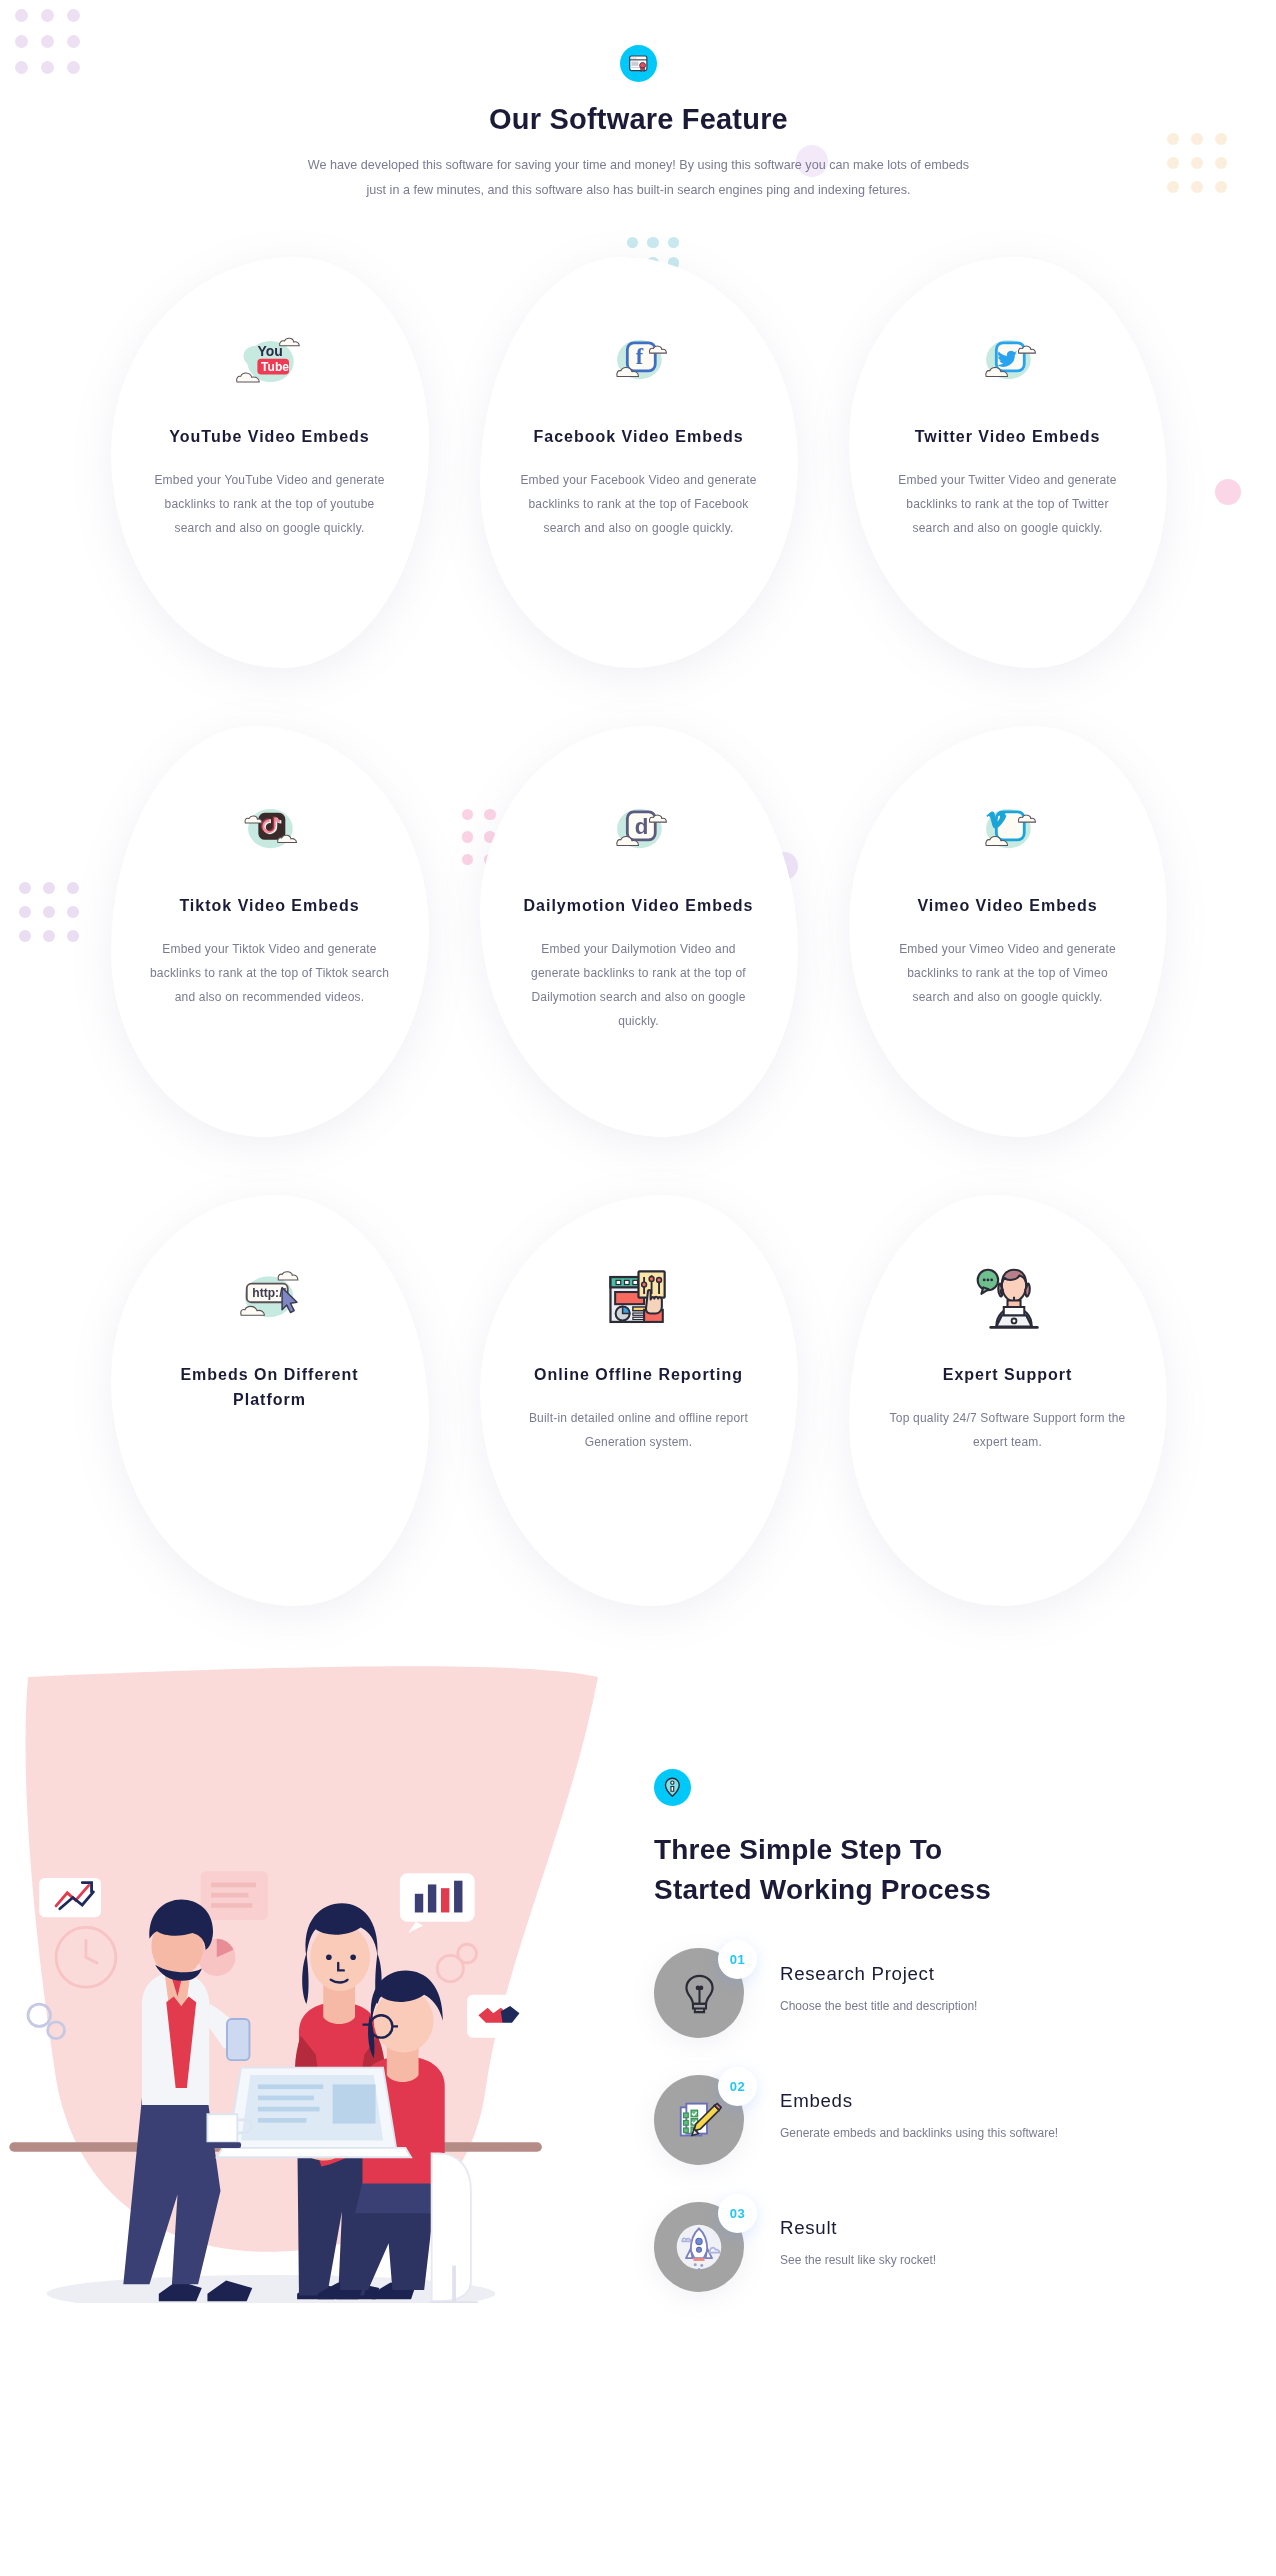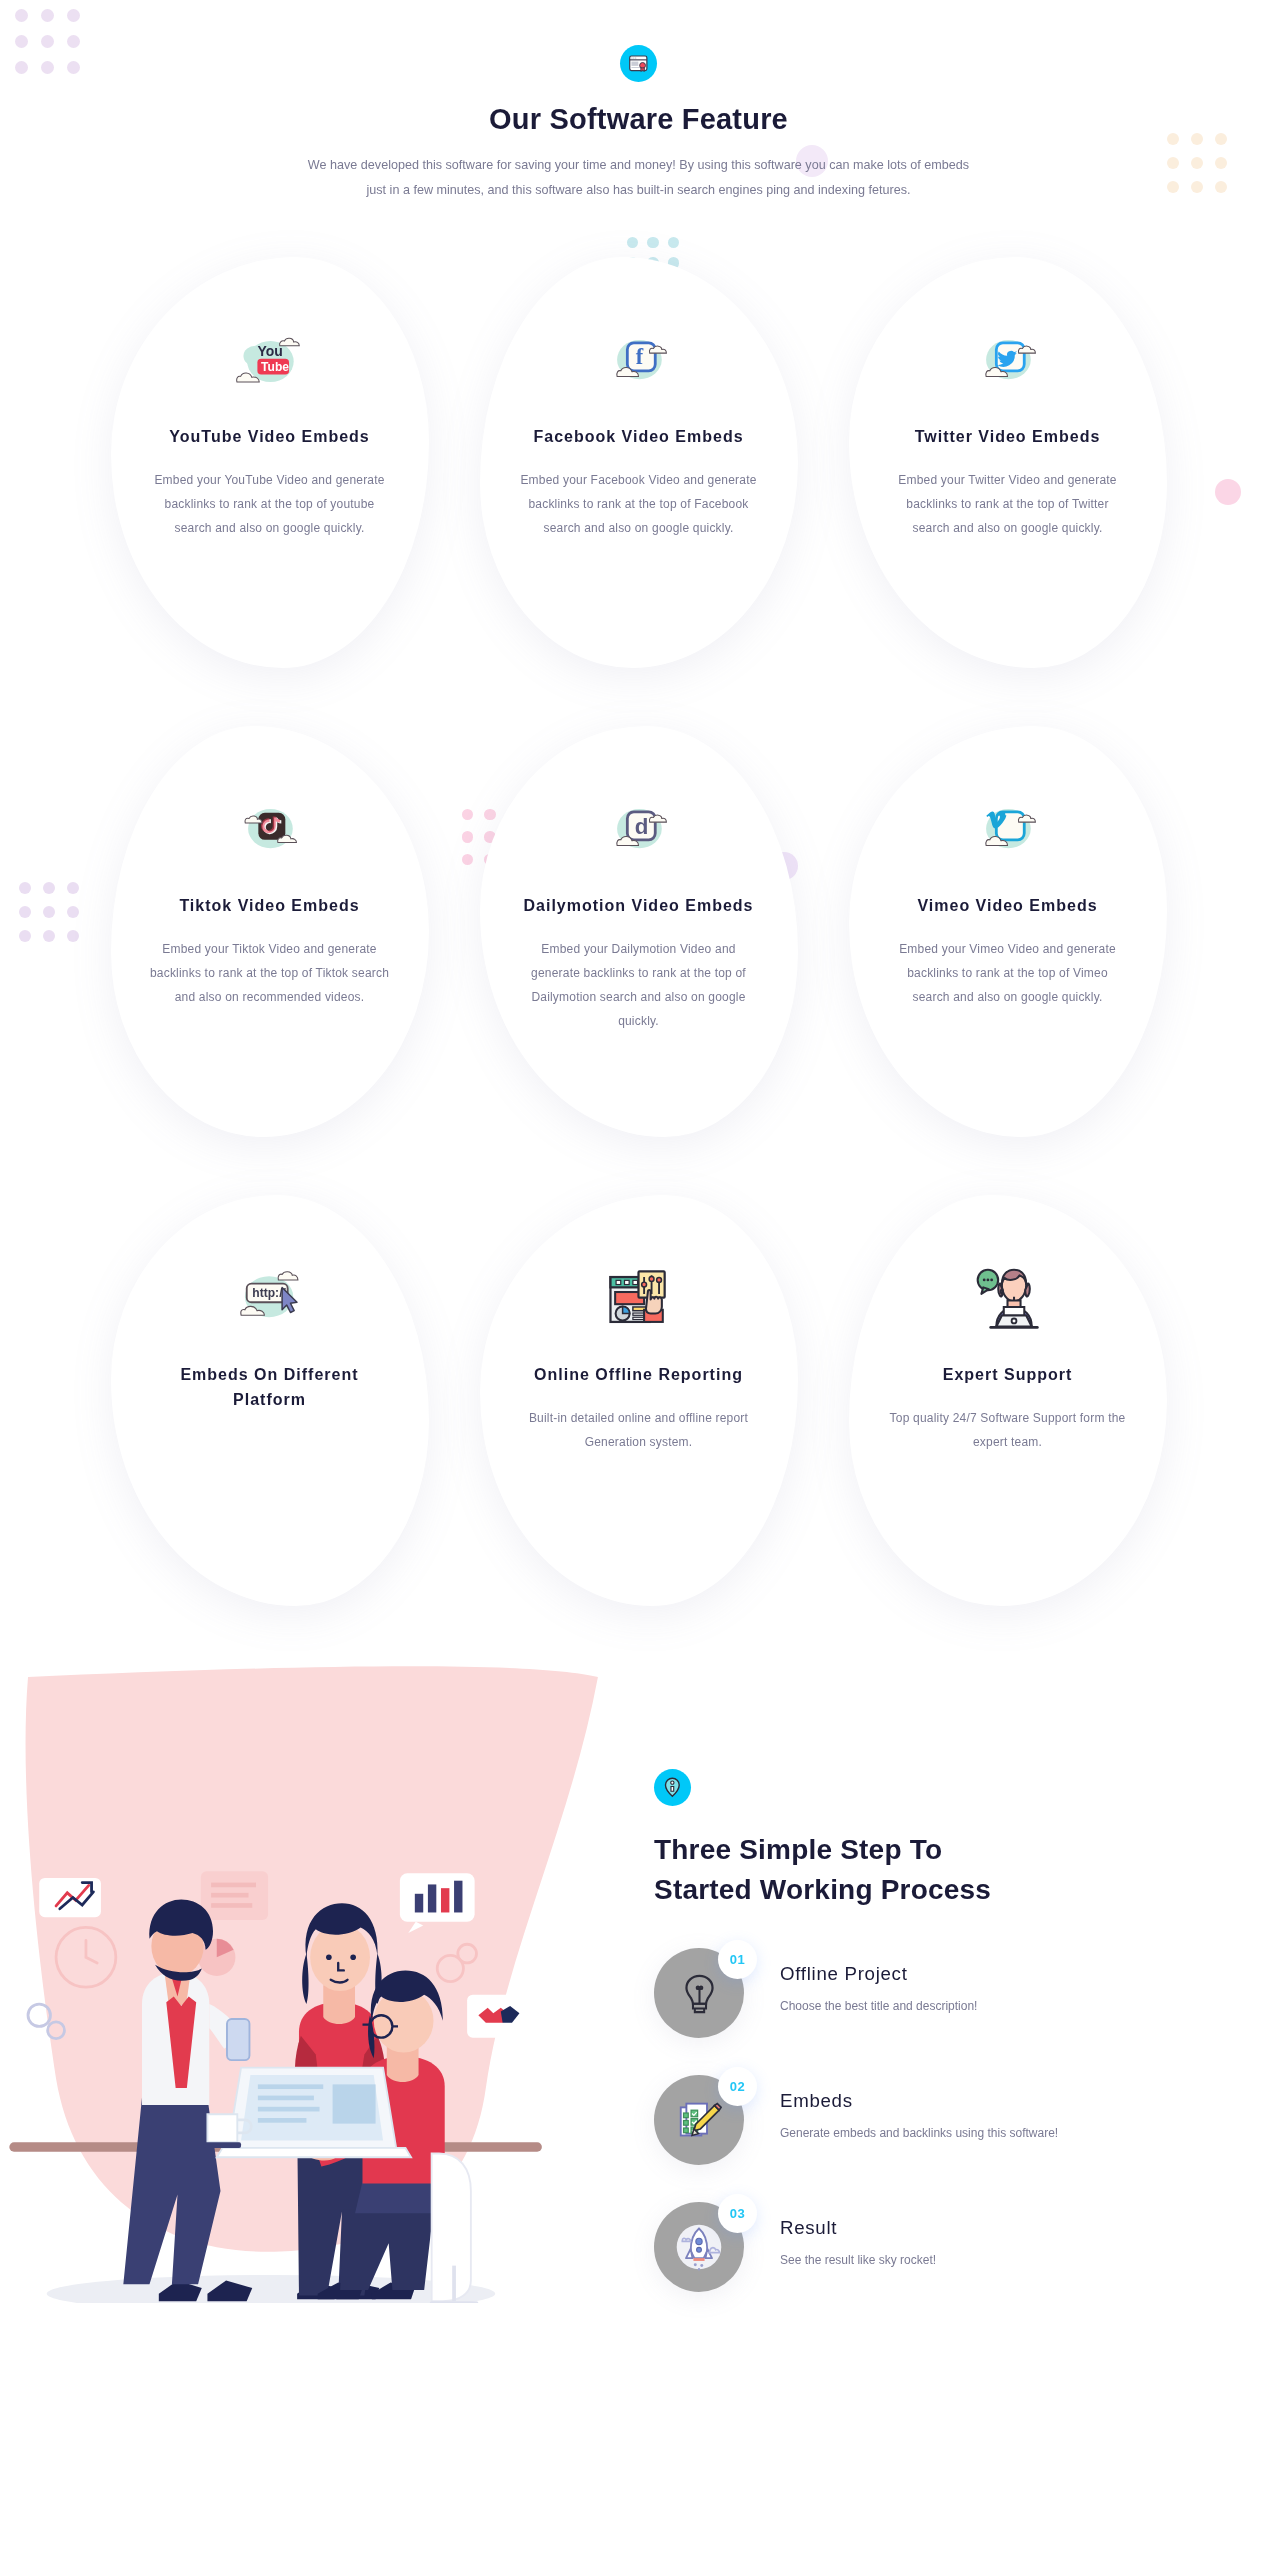--- a/index.html
+++ b/index.html
@@ -518,21 +518,21 @@
     <div class="step-item">
       <div class="step-circle">
         <span class="step-num">01</span>
         <svg width="41" height="43" viewBox="0 0 44 46">
           <path d="M22 4c-8 0-14 6-14 13 0 5 3 8 5 11 1 2 2 4 2 6h14c0-2 1-4 2-6 2-3 5-6 5-11 0-7-6-13-14-13z" fill="none" stroke="#2b2b38" stroke-width="2.4"></path>
           <path d="M15 34h14v5H15zM17 39h10v4H17z" fill="none" stroke="#2b2b38" stroke-width="2.2"></path>
           <path d="M22 18v16M22 18c0-3-3-3-3-1s3 1 3 1zM22 18c0-3 3-3 3-1s-3 1-3 1z" fill="none" stroke="#2b2b38" stroke-width="2.2"></path>
         </svg>
       </div>
       <div class="step-body">
-        <div class="step-name">Offline Project</div>
+        <div class="step-name">Research Project</div>
         <div class="step-desc">Choose the best title and description!</div>
       </div>
     </div>
 
     <div class="step-item">
       <div class="step-circle">
         <span class="step-num">02</span>
         <svg width="45" height="45" viewBox="0 0 48 48">
           <rect x="4" y="10" width="22" height="30" fill="#fff" stroke="#6b6fb8" stroke-width="2"></rect>
           <rect x="10" y="6" width="22" height="32" fill="#fff" stroke="#6b6fb8" stroke-width="2"></rect>

